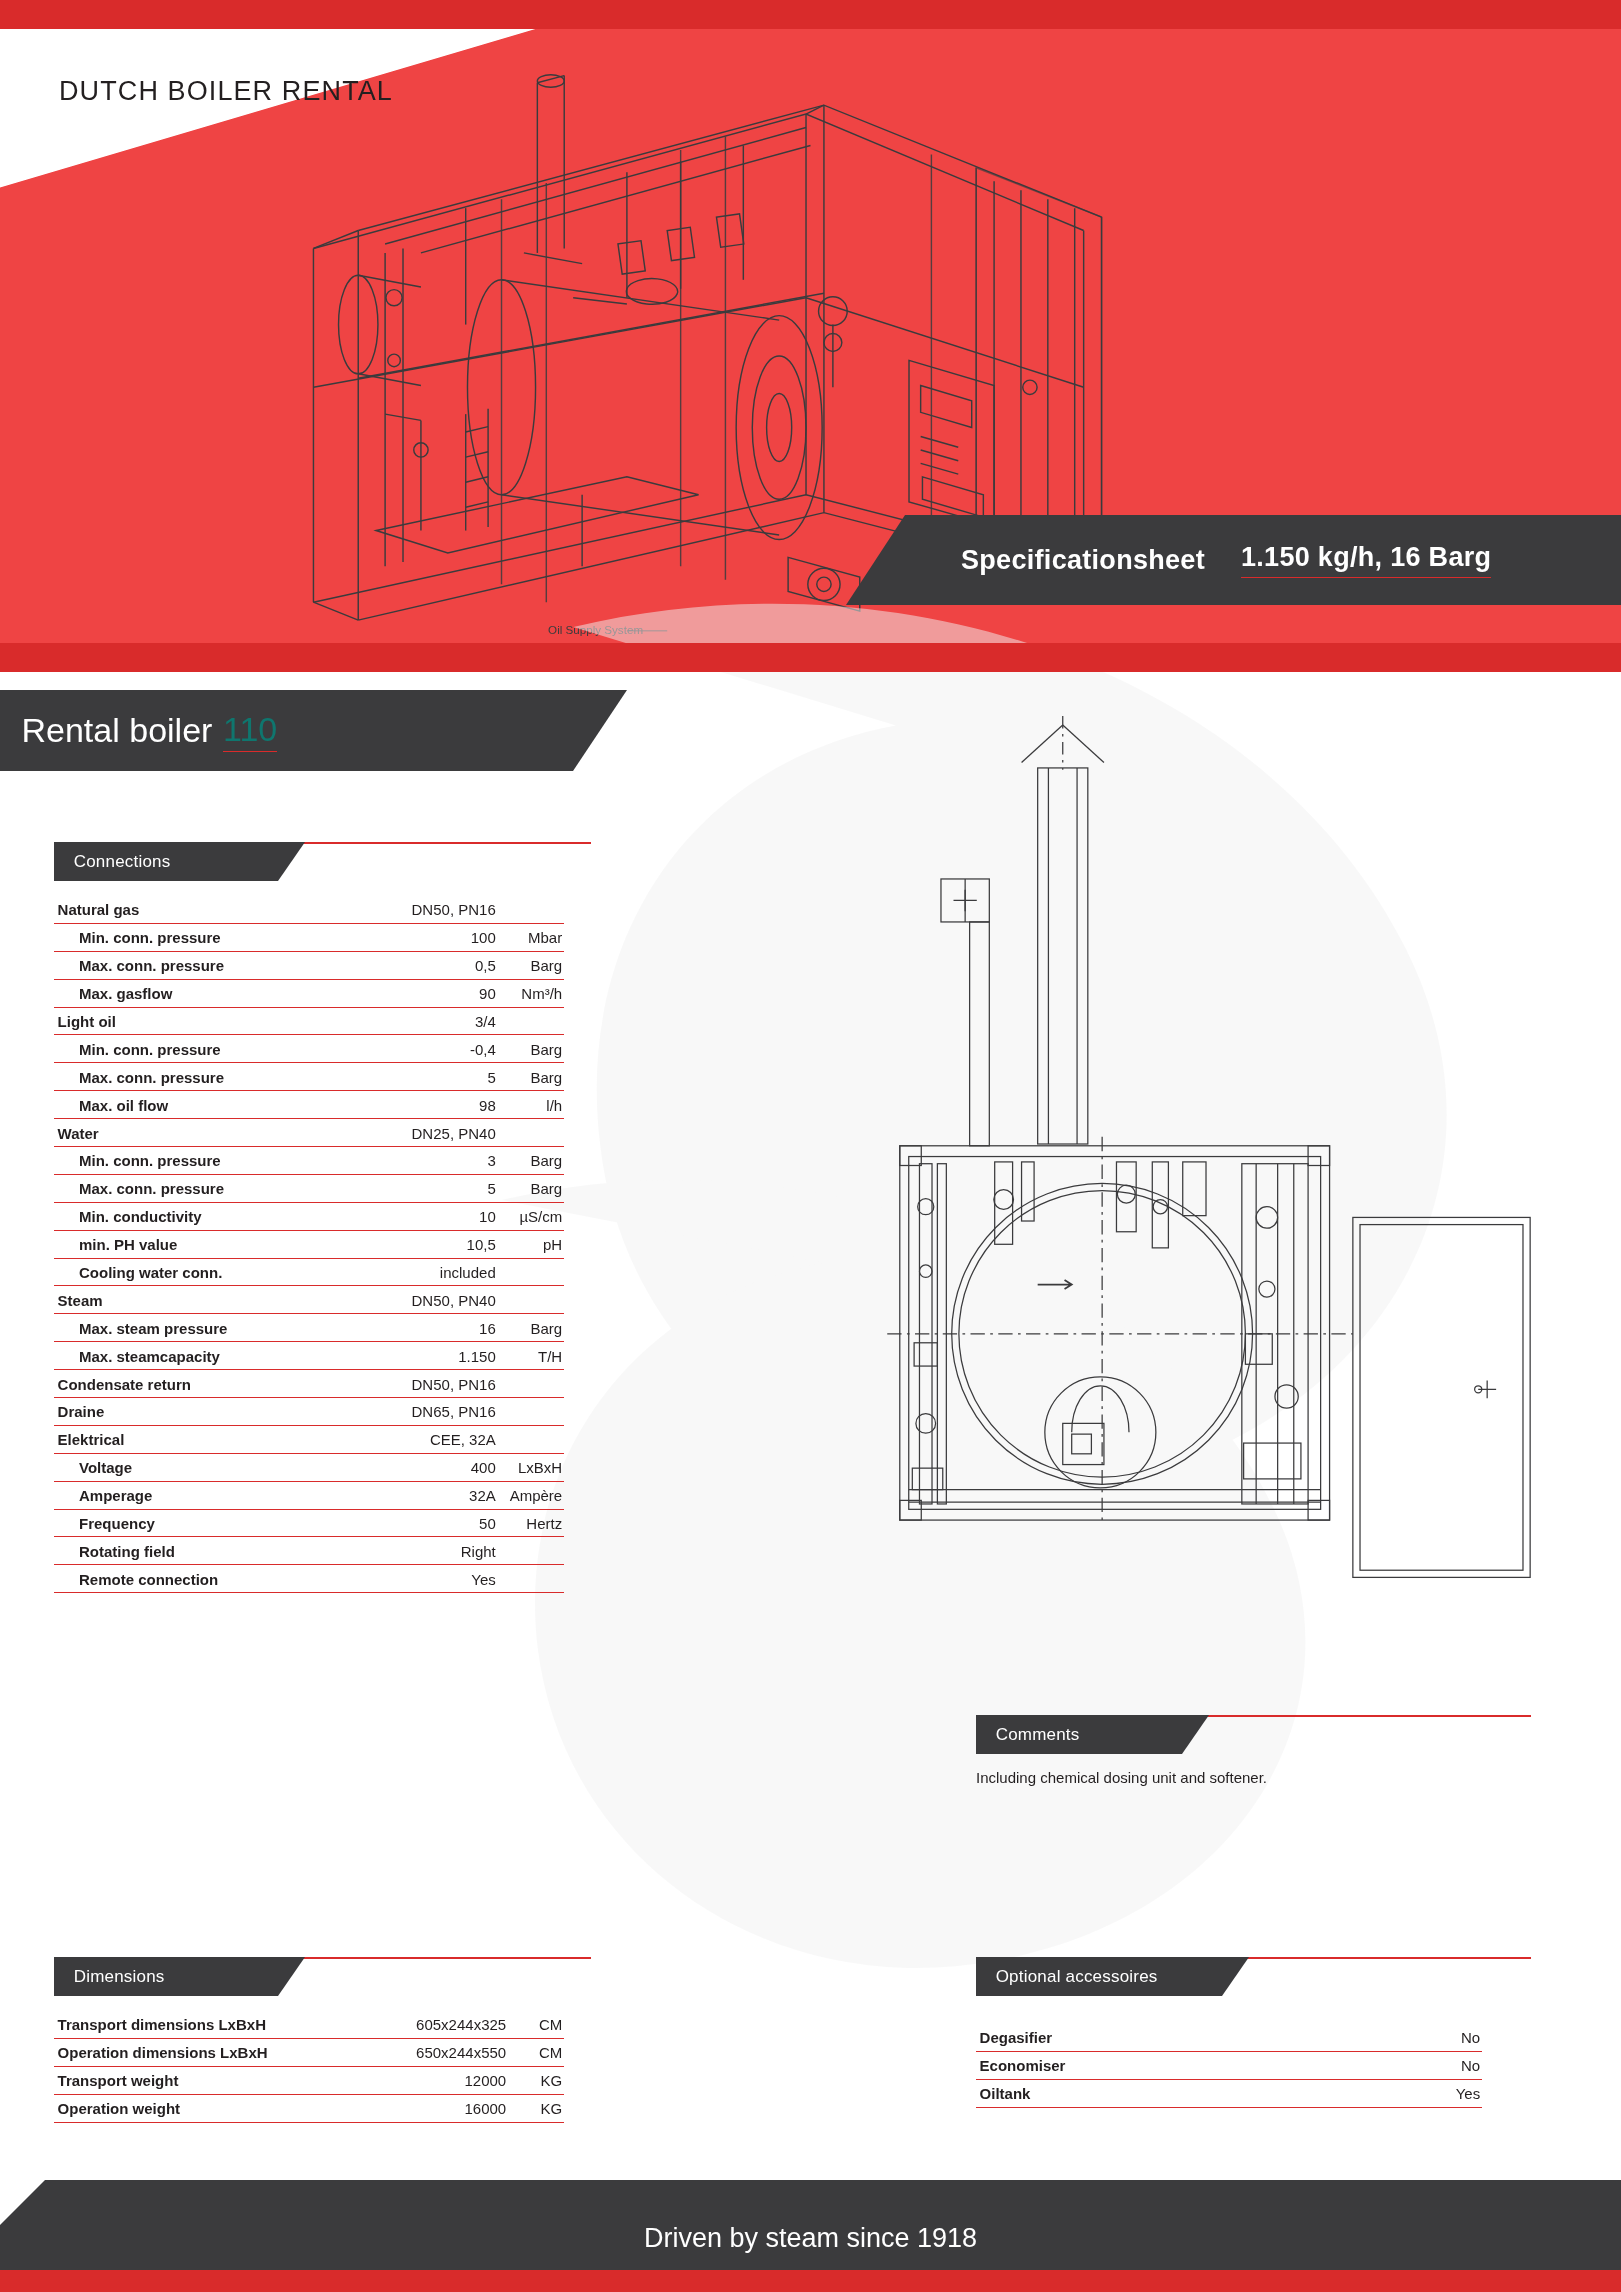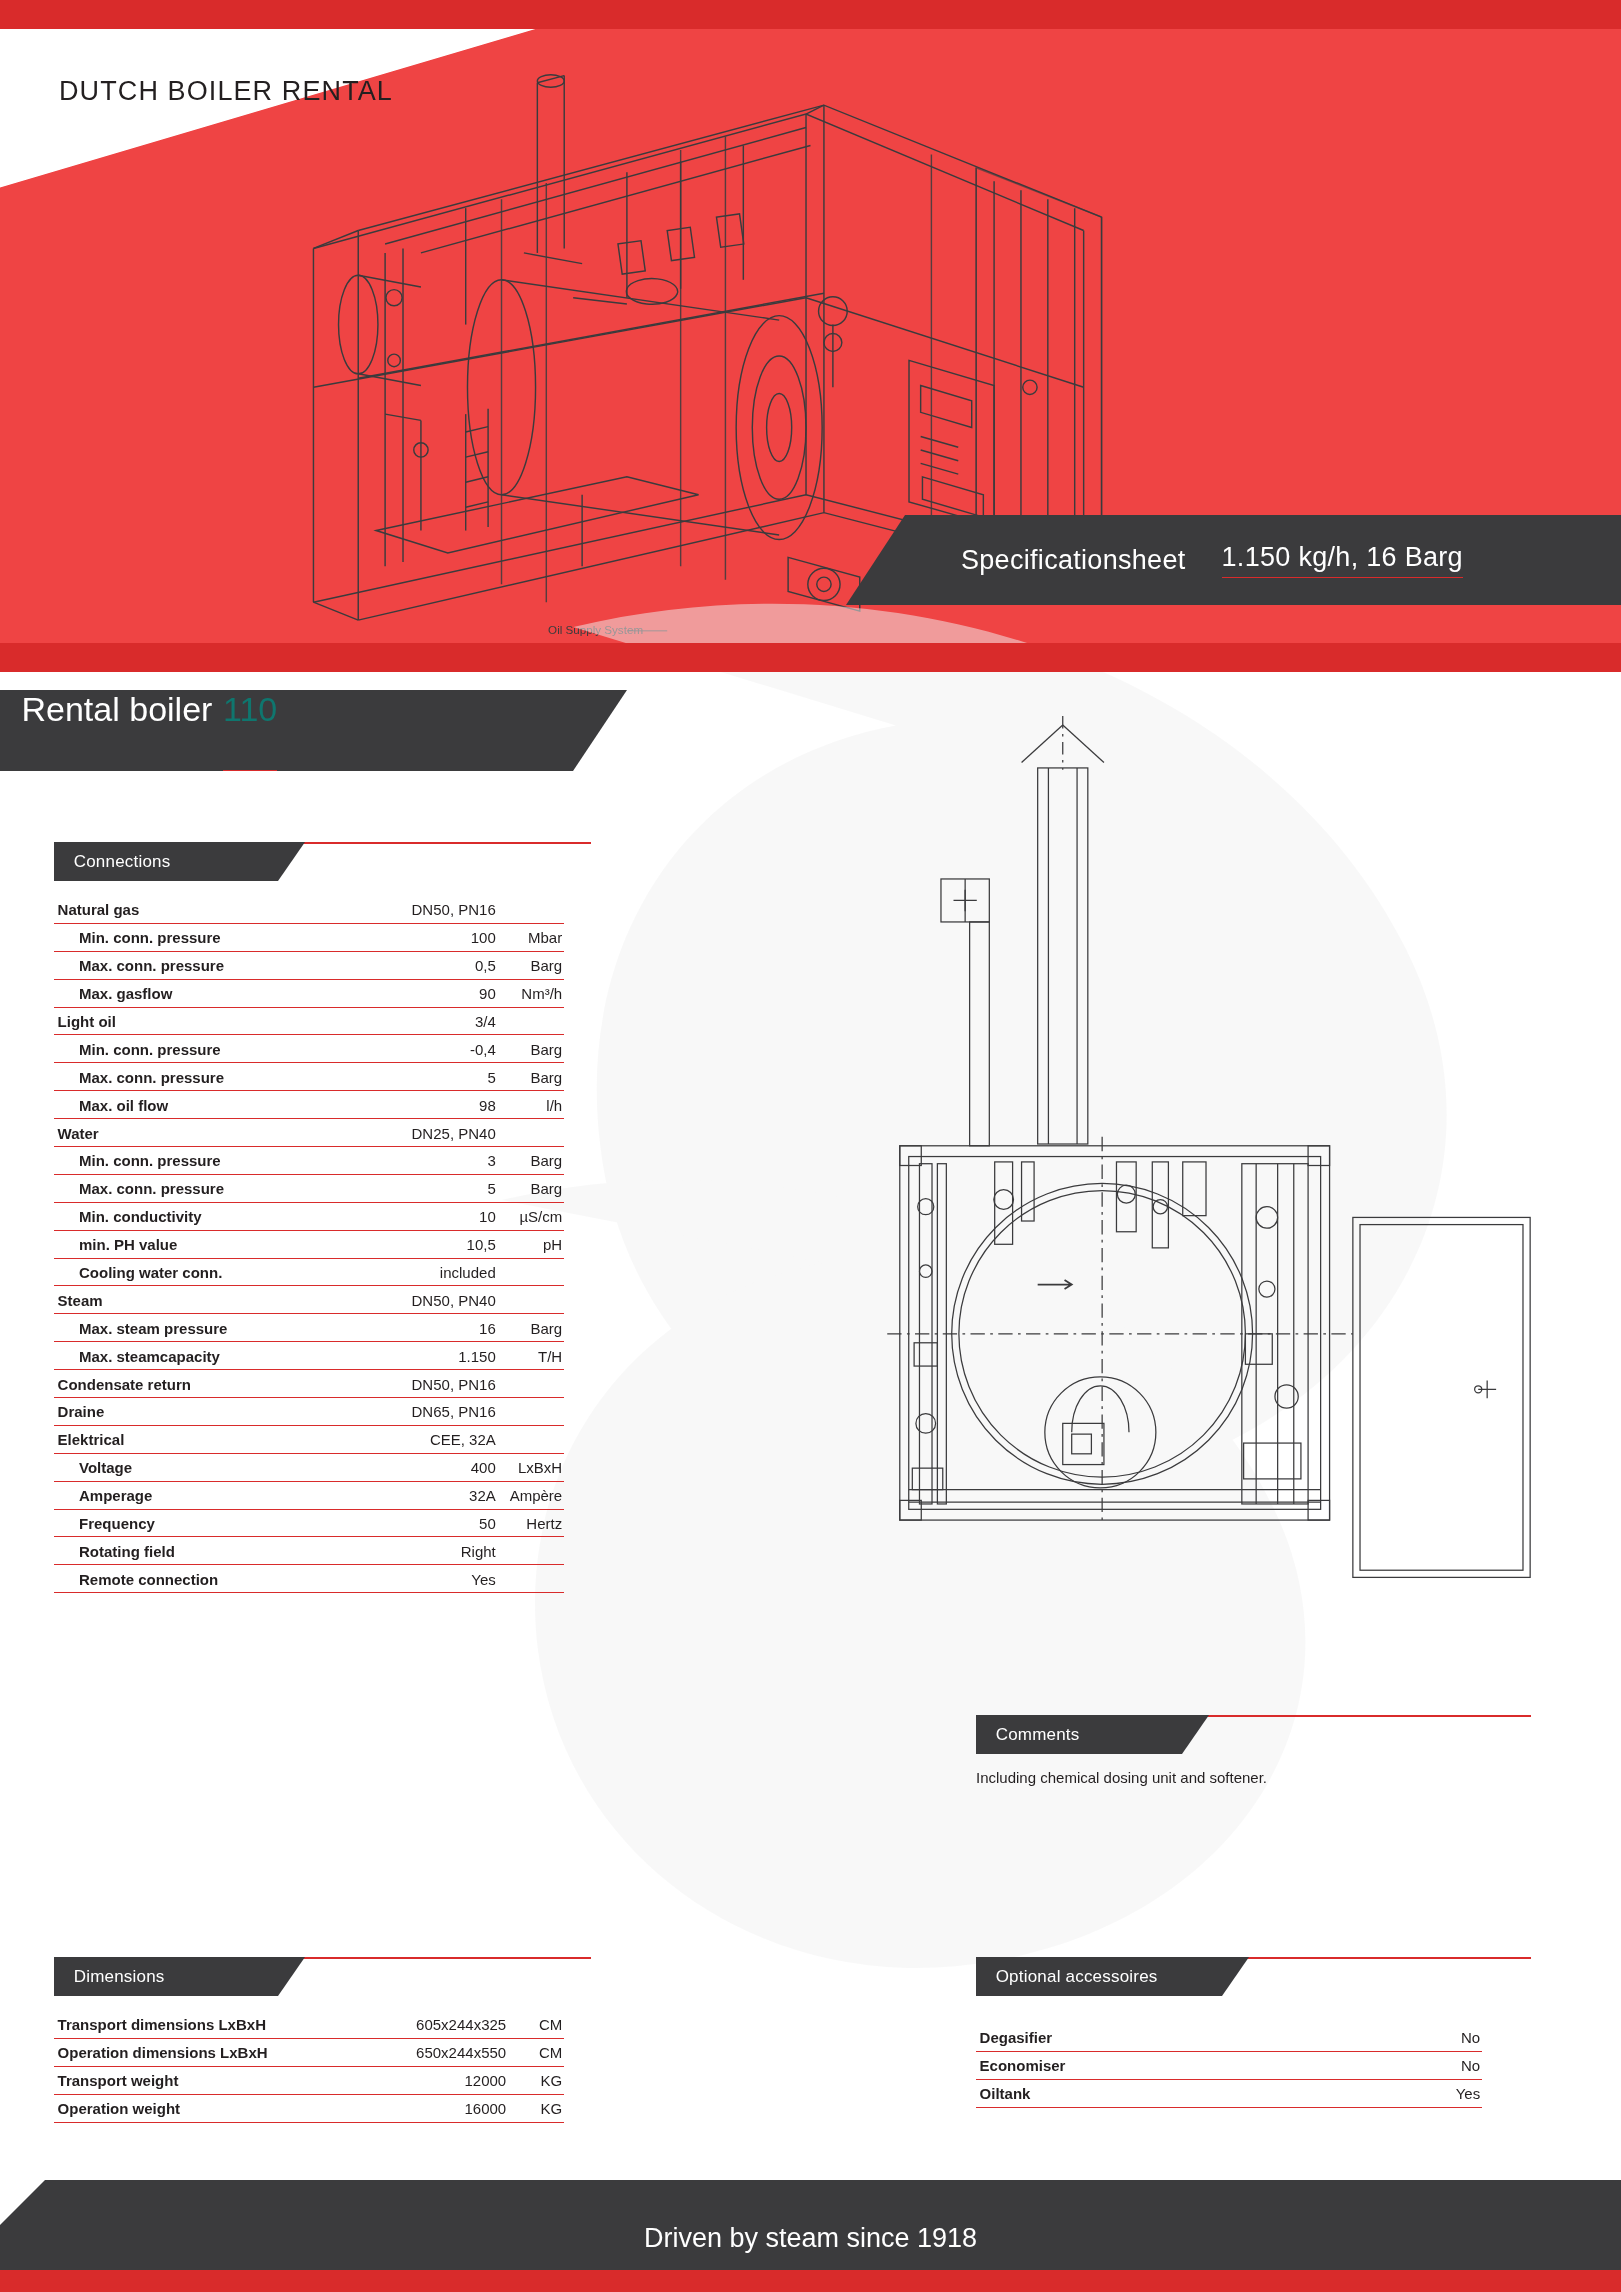--- a/index.html
+++ b/index.html
@@ -27,38 +27,38 @@
   .spec-banner{
     position:absolute;right:0;top:515px;width:716px;height:90px;background:#3b3b3d;z-index:8;
   }
   .spec-banner:before{
     content:"";position:absolute;left:-59px;top:0;width:0;height:0;
     border-bottom:90px solid #3b3b3d;border-left:59px solid transparent;
   }
   .spec-text{
     position:absolute;right:0;top:515px;width:716px;height:90px;z-index:9;
     display:flex;align-items:center;justify-content:flex-start;padding-left:56px;box-sizing:border-box;
-    color:#ffffff;font-size:27px;font-weight:400;letter-spacing:0.3px;
+    color:#ffffff;font-size:27px;font-weight:700;letter-spacing:0.3px;
   }
   .spec-value{
     margin-left:36px;border-bottom:1.8px solid #d92b2b;padding-bottom:3.6px;font-size:27px;
   }
   
   .band-red{position:absolute;left:0;top:643px;width:1621px;height:29px;background:#d92b2b;z-index:5;}
   
   .title-block{
     position:absolute;left:0;top:690px;width:573px;height:81px;background:#3b3b3d;z-index:8;
   }
   .title-block:after{
     content:"";position:absolute;right:-54px;top:0;width:0;height:0;
     border-top:81px solid #3b3b3d;border-right:54px solid transparent;
   }
   .title-text{
     position:absolute;left:12.5px;top:690px;width:573px;height:81px;z-index:9;
-    display:flex;color:#ffffff;font-size:34px;font-weight:300;padding-left:9px;box-sizing:border-box;
+    display:flex;align-items:center;color:#ffffff;font-size:34px;font-weight:300;padding-left:9px;box-sizing:border-box;
   }
   .title-num{color:#0f766e;border-bottom:1.8px solid #d92b2b;margin-left:10.7px;padding-bottom:2px;}
   
   .watermark{
     position:absolute;left:466px;top:573px;width:1155px;height:1433px;z-index:1;opacity:.5;pointer-events:none;
   }
   
   .sec{position:absolute;z-index:4;}
   .sec-head{position:relative;height:39px;}
   .sec-head .bar{

